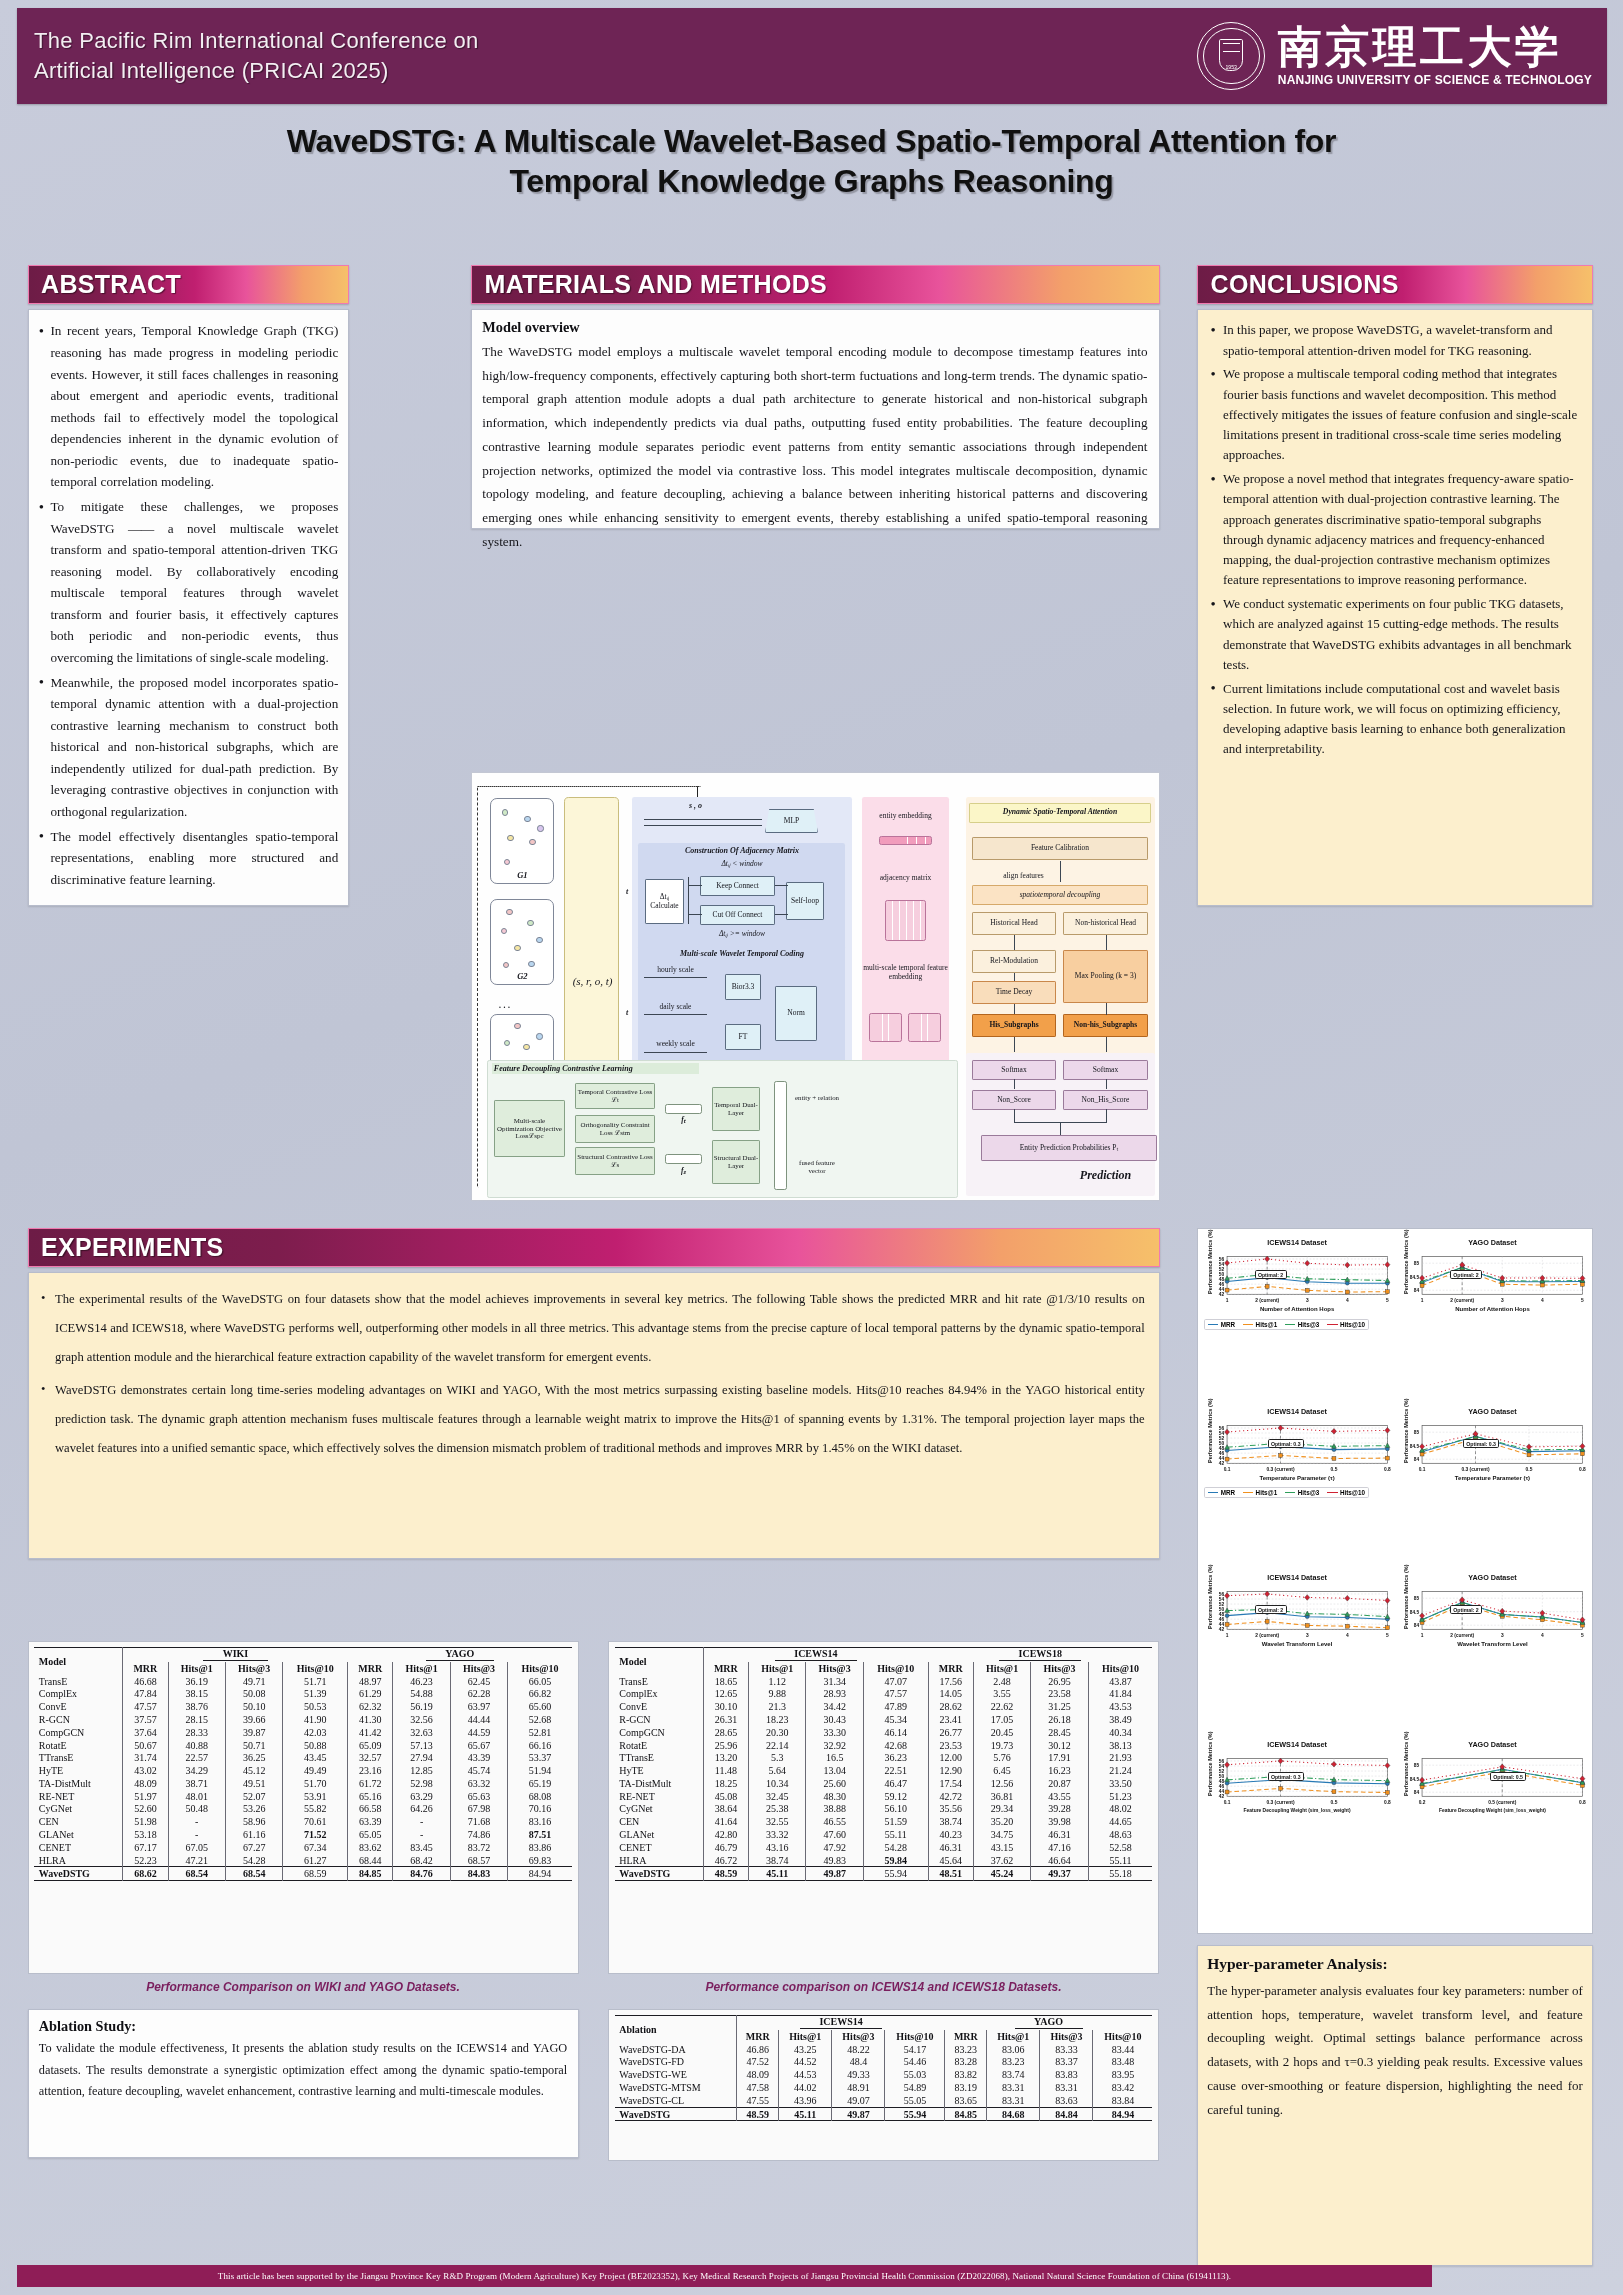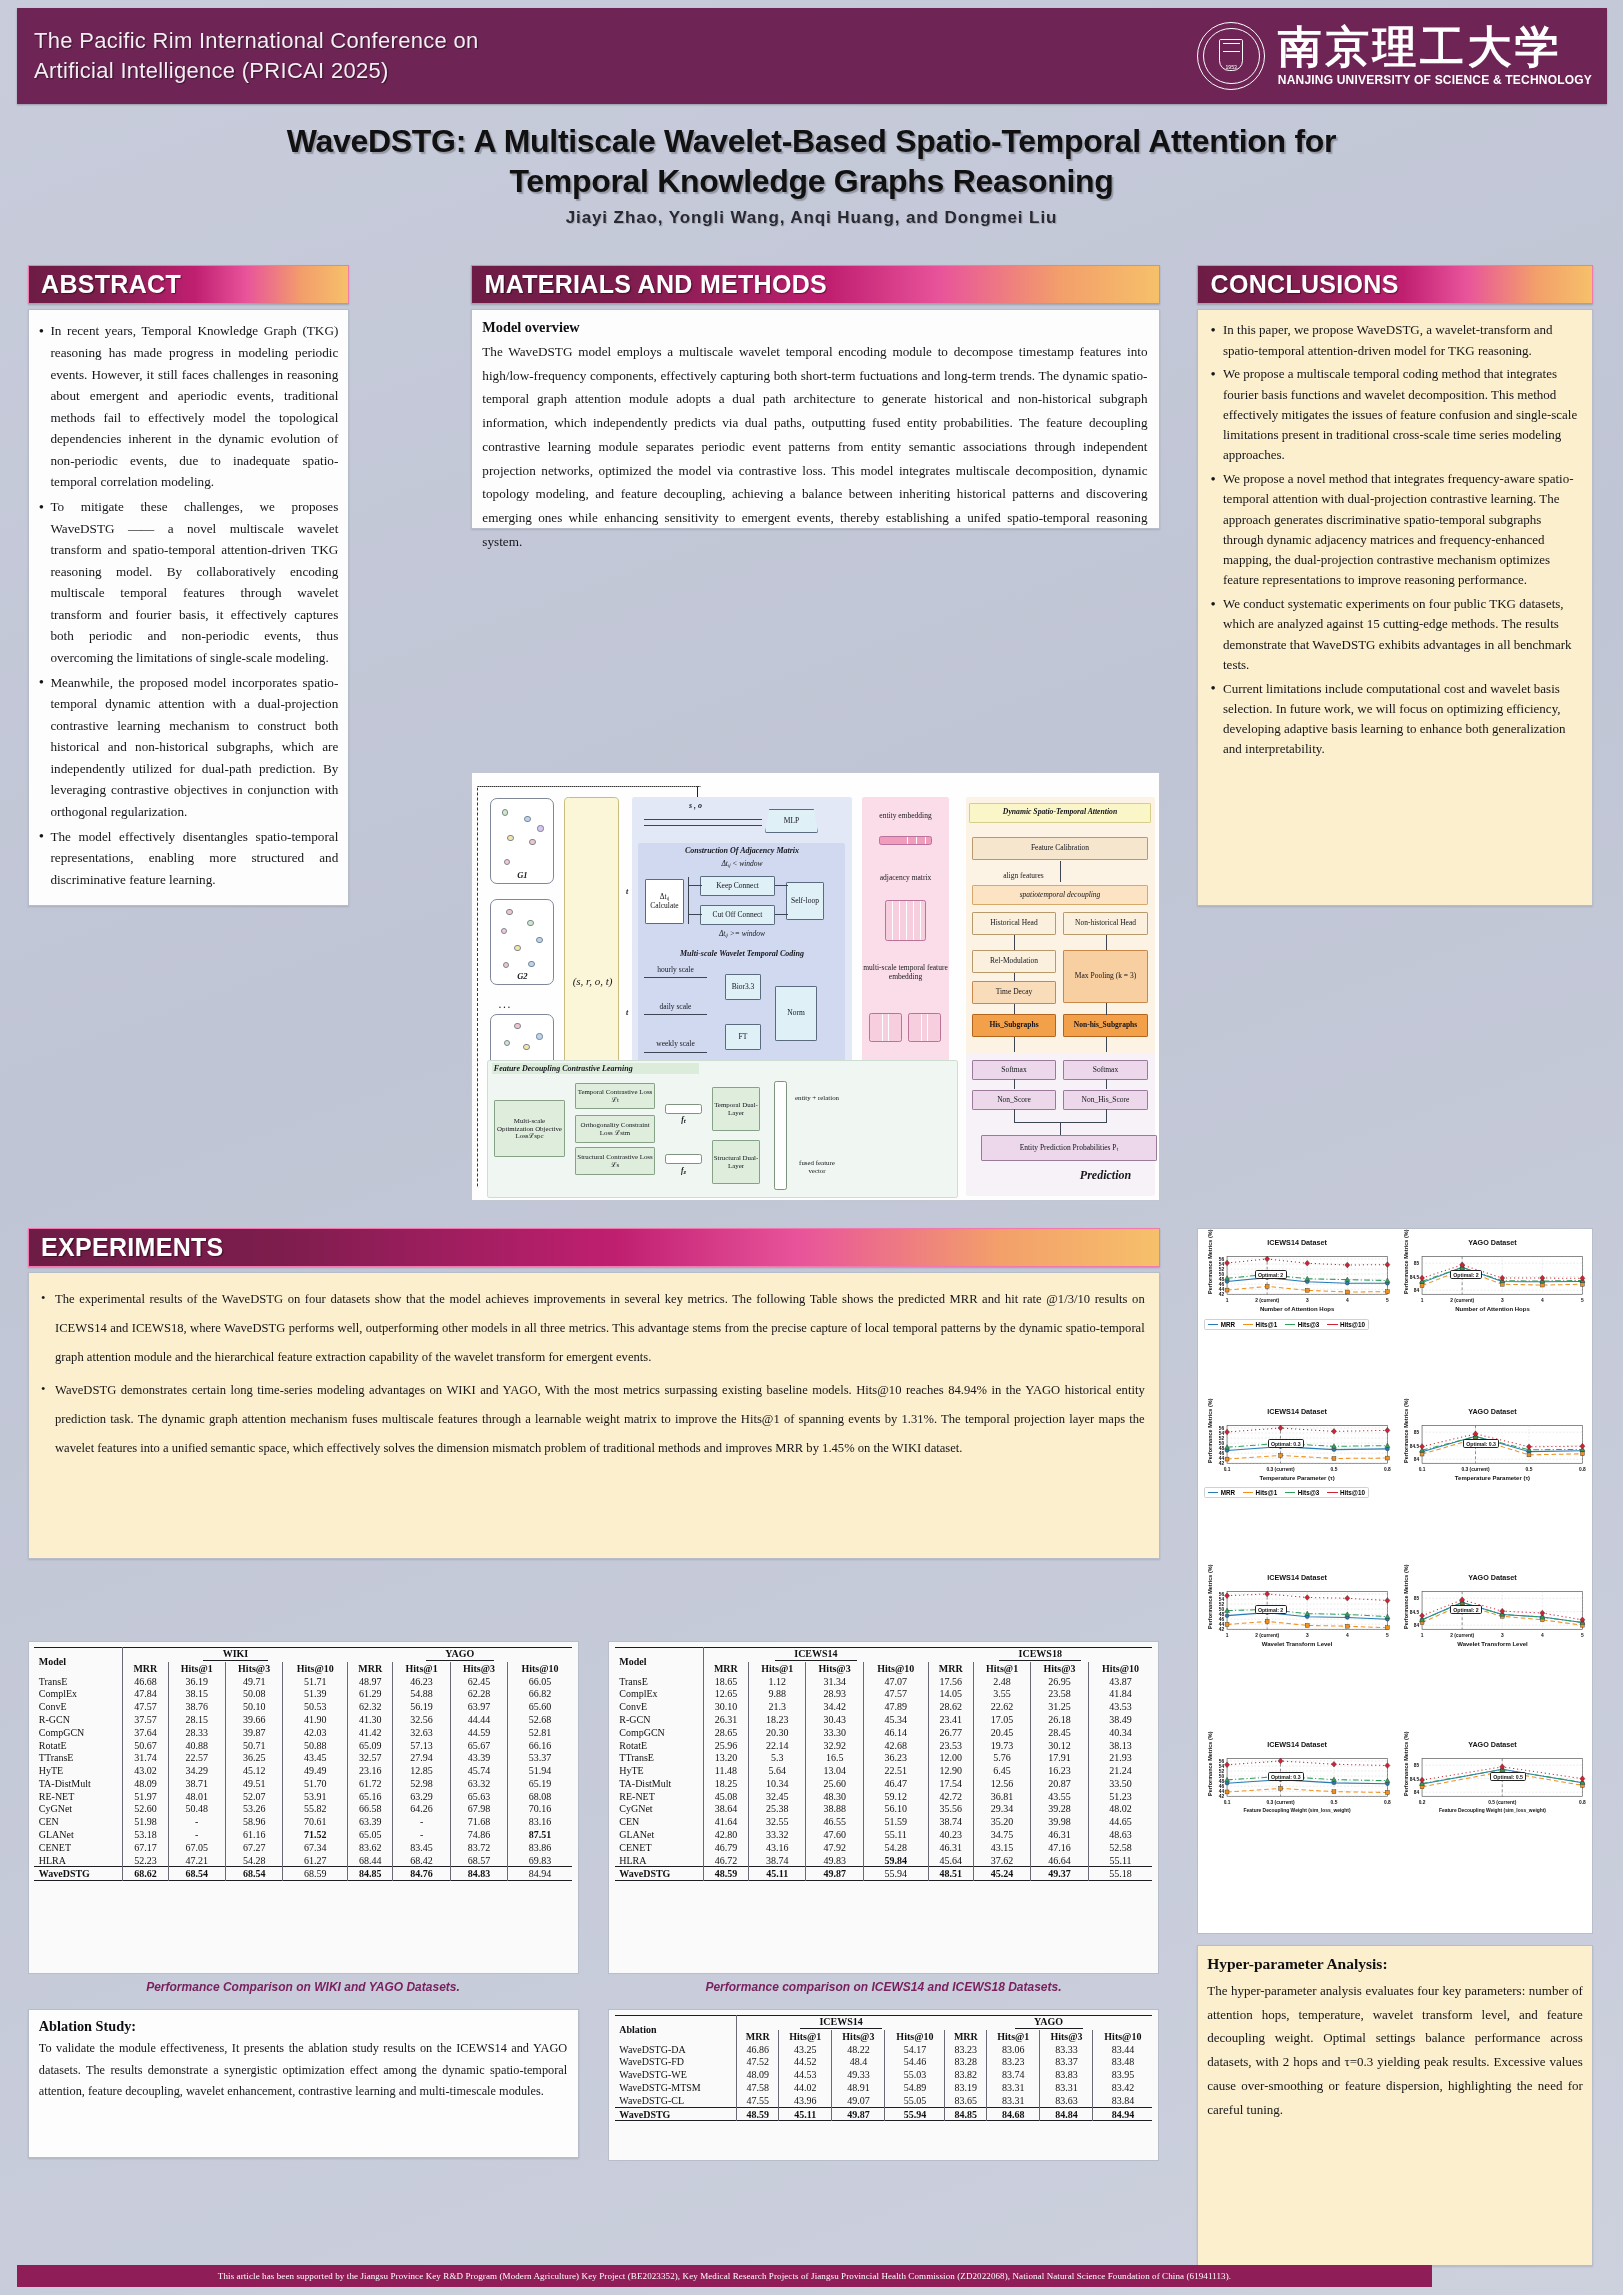--- a/index.html
+++ b/index.html
@@ -207,21 +207,20 @@
         <div class="en-name">NANJING UNIVERSITY OF SCIENCE &amp; TECHNOLOGY</div>
       </div>
     </div>
   </div>
 
   <div class="title-block">
     <div class="paper-title">
       <div>WaveDSTG: A Multiscale Wavelet-Based Spatio-Temporal Attention for</div>
       <div>Temporal Knowledge Graphs Reasoning</div>
     </div>
-    <div class="authors">Jiayi Zhao, Yongli Wang, Anqi Huang, and Dongmei Liu</div>
   </div>
 
   <div id="abstract-col">
     <div class="banner">
       <span>ABSTRACT</span>
     </div>
     <div class="panel-white body">
       <ul class="bullets">
         <li>In recent years, Temporal Knowledge Graph (TKG) reasoning has made progress in modeling periodic events. However, it still faces challenges in reasoning about emergent and aperiodic events, traditional methods fail to effectively model the topological dependencies inherent in the dynamic evolution of non-periodic events, due to inadequate spatio-temporal correlation modeling.</li>
         <li>To mitigate these challenges, we proposes WaveDSTG —— a novel multiscale wavelet transform and spatio-temporal attention-driven TKG reasoning model. By collaboratively encoding multiscale temporal features through wavelet transform and fourier basis, it effectively captures both periodic and non-periodic events, thus overcoming the limitations of single-scale modeling.</li>

